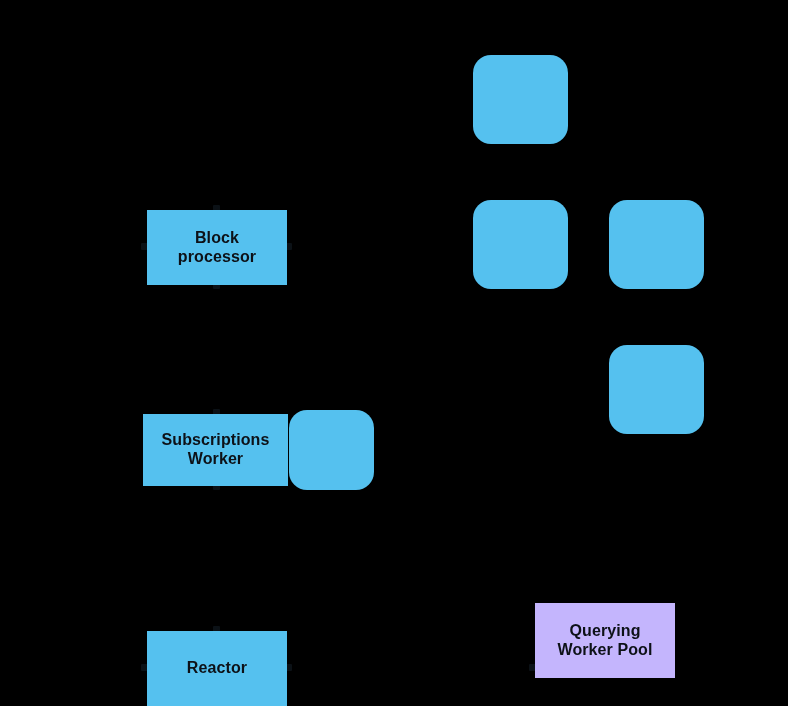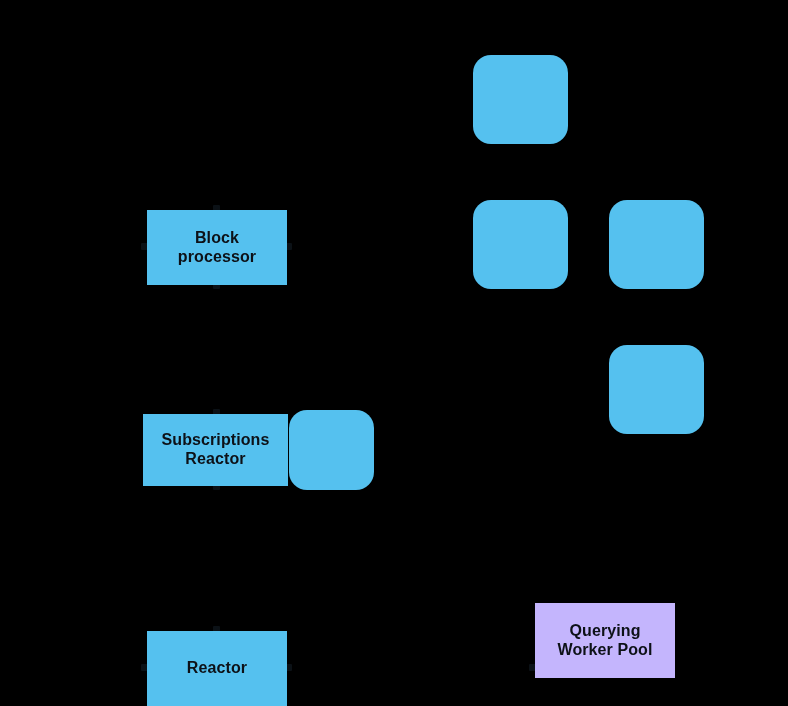--- a/index.html
+++ b/index.html
@@ -70,17 +70,17 @@
     <div class="port" style="left: 529px; top: 664px;"></div>
     <div class="port" style="left: 601px; top: 626px;"></div>
     <div class="node rounded blank" style="left: 473px; top: 55px; width: 95px; height: 89px; background: rgb(85, 193, 239);"></div>
     <div class="node rect" style="left: 147px; top: 210px; width: 140px; height: 75px; background: rgb(85, 193, 239); color: rgb(13, 17, 23);">Block
 processor</div>
     <div class="node rounded blank" style="left: 473px; top: 200px; width: 95px; height: 89px; background: rgb(85, 193, 239);"></div>
     <div class="node rounded blank" style="left: 609px; top: 200px; width: 95px; height: 89px; background: rgb(85, 193, 239);"></div>
     <div class="node rounded blank" style="left: 609px; top: 345px; width: 95px; height: 89px; background: rgb(85, 193, 239);"></div>
     <div class="node rounded blank" style="left: 289px; top: 410px; width: 85px; height: 80px; background: rgb(85, 193, 239);"></div>
     <div class="node rect" style="left: 143px; top: 414px; width: 145px; height: 72px; background: rgb(85, 193, 239); color: rgb(13, 17, 23);">Subscriptions
-Reactor</div>
+Worker</div>
     <div class="node rect" style="left: 147px; top: 631px; width: 140px; height: 75px; background: rgb(85, 193, 239); color: rgb(13, 17, 23); text-align: center;">Reactor</div>
     <div class="node rect" style="left: 535px; top: 603px; width: 140px; height: 75px; background: #c4b5fd; color: rgb(13, 17, 23);">Querying
 Worker Pool</div>
   </div>
 
 </body></html>

